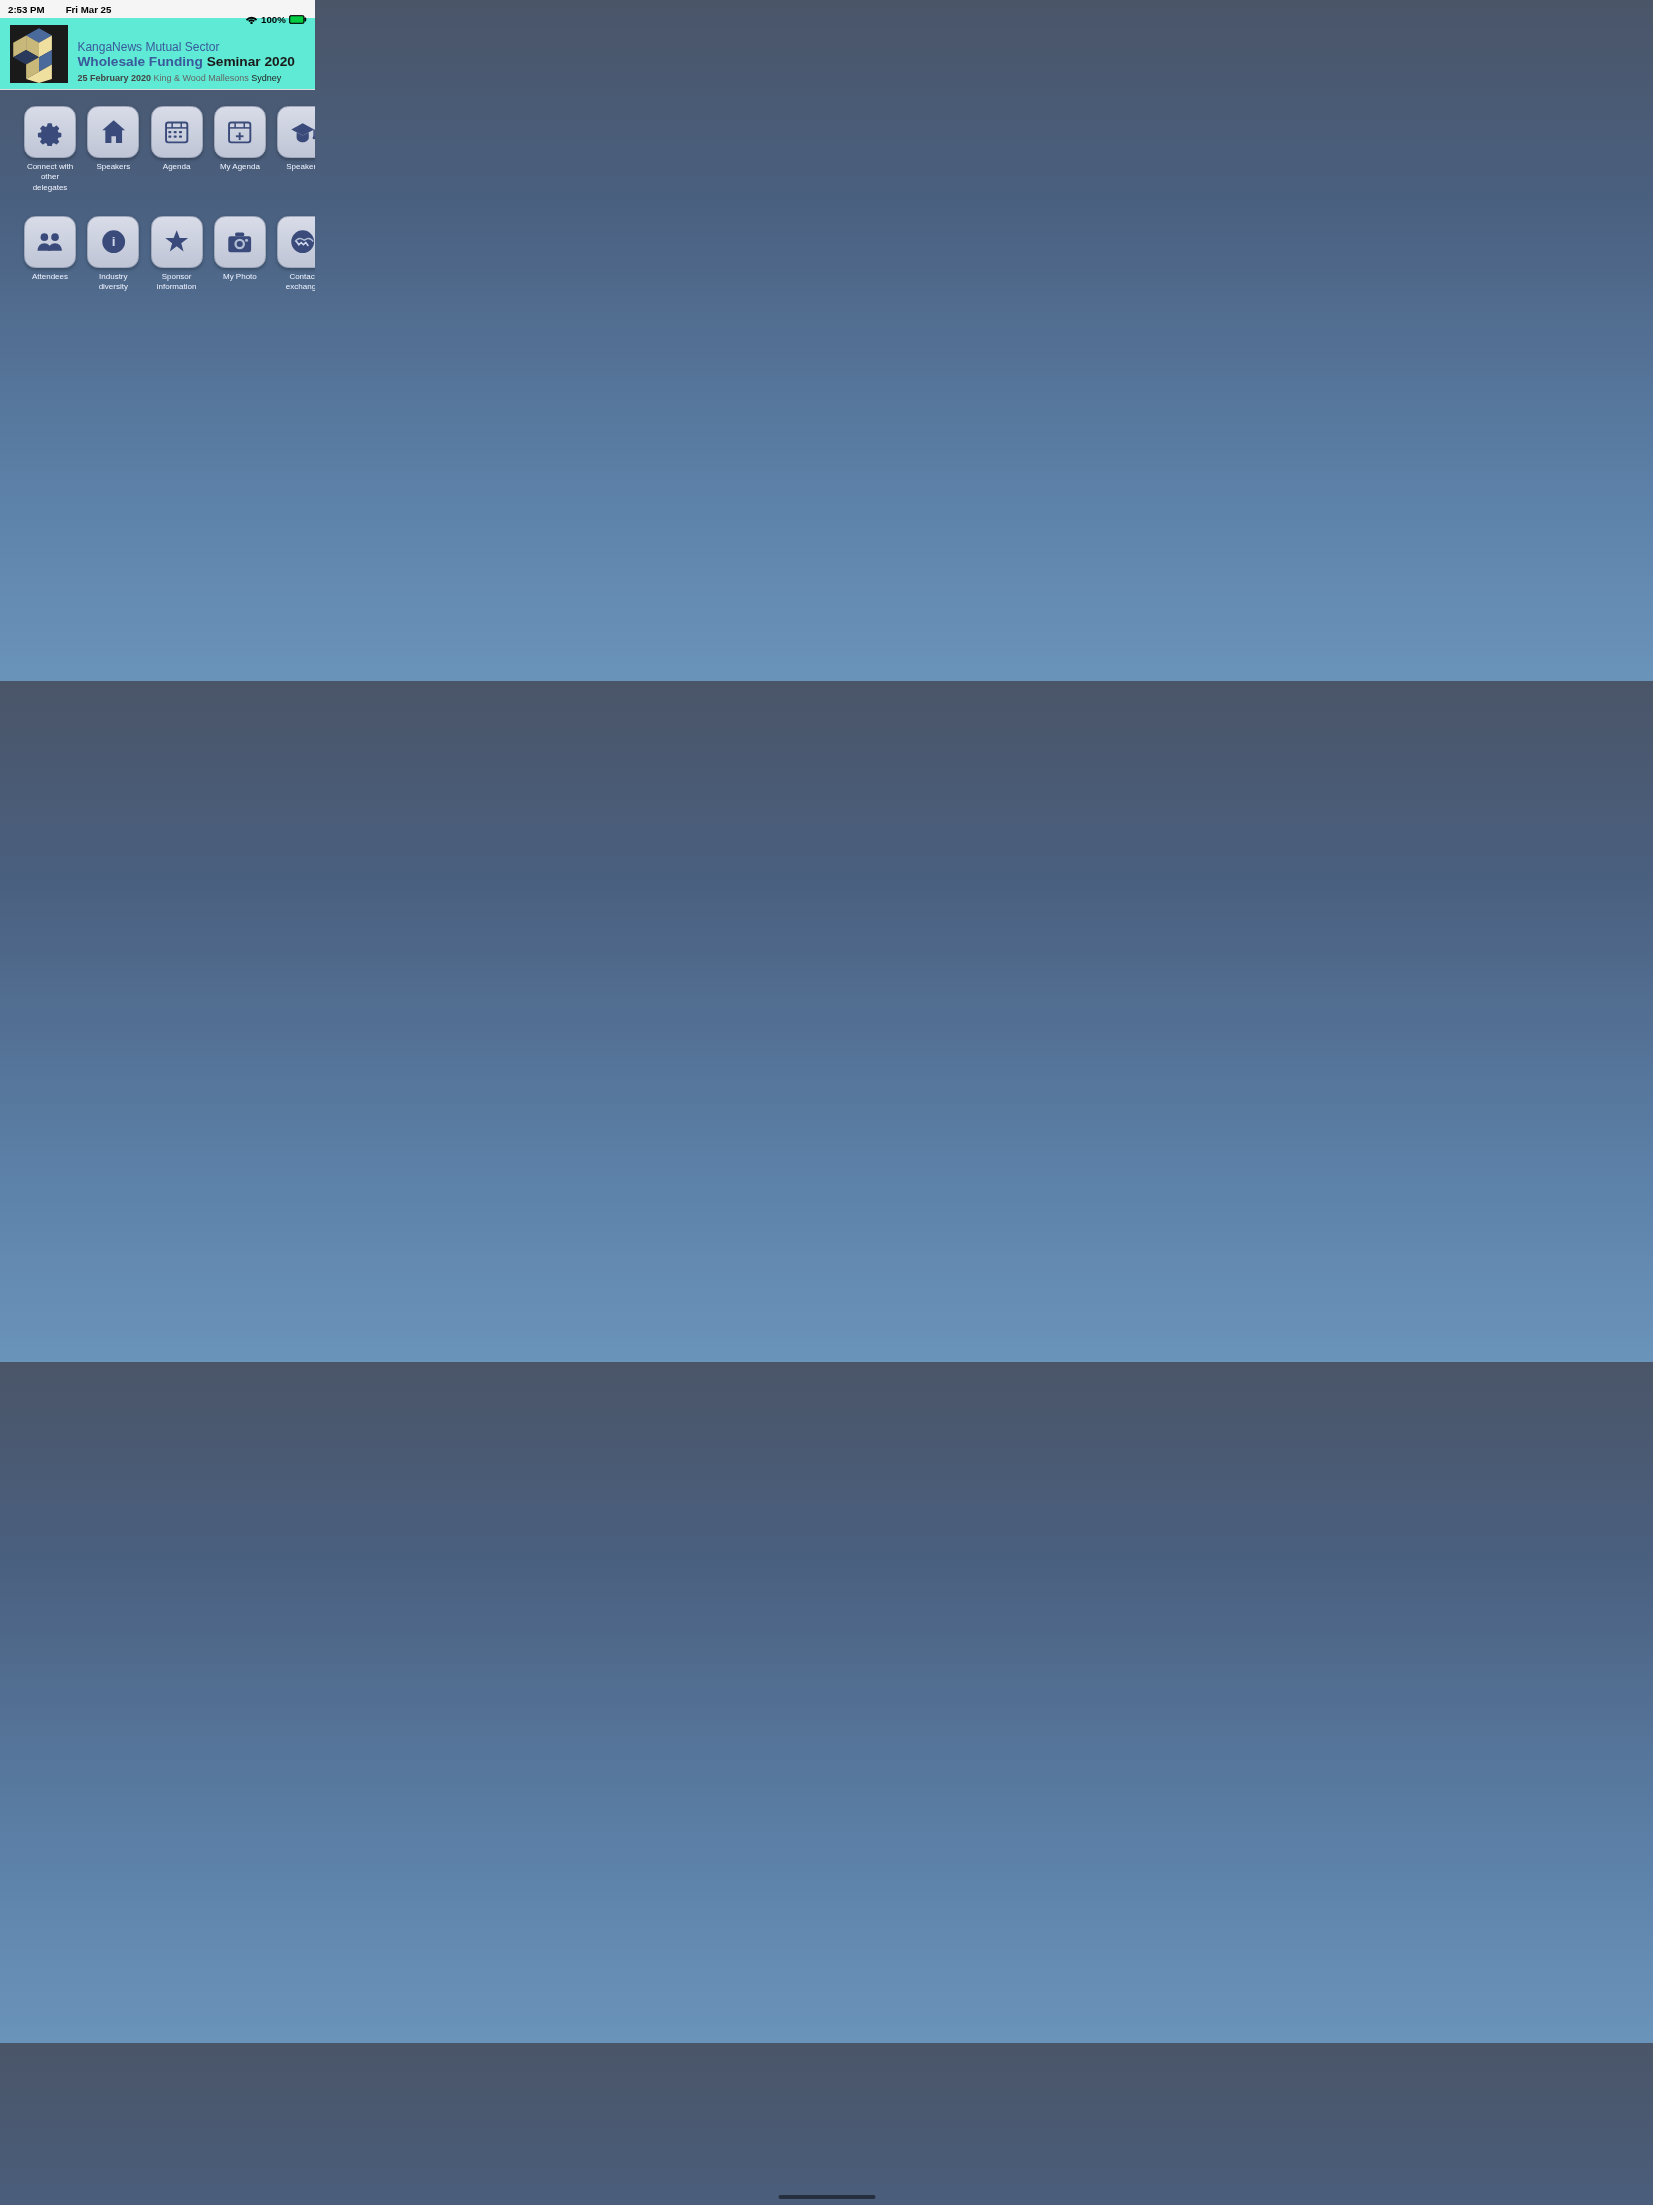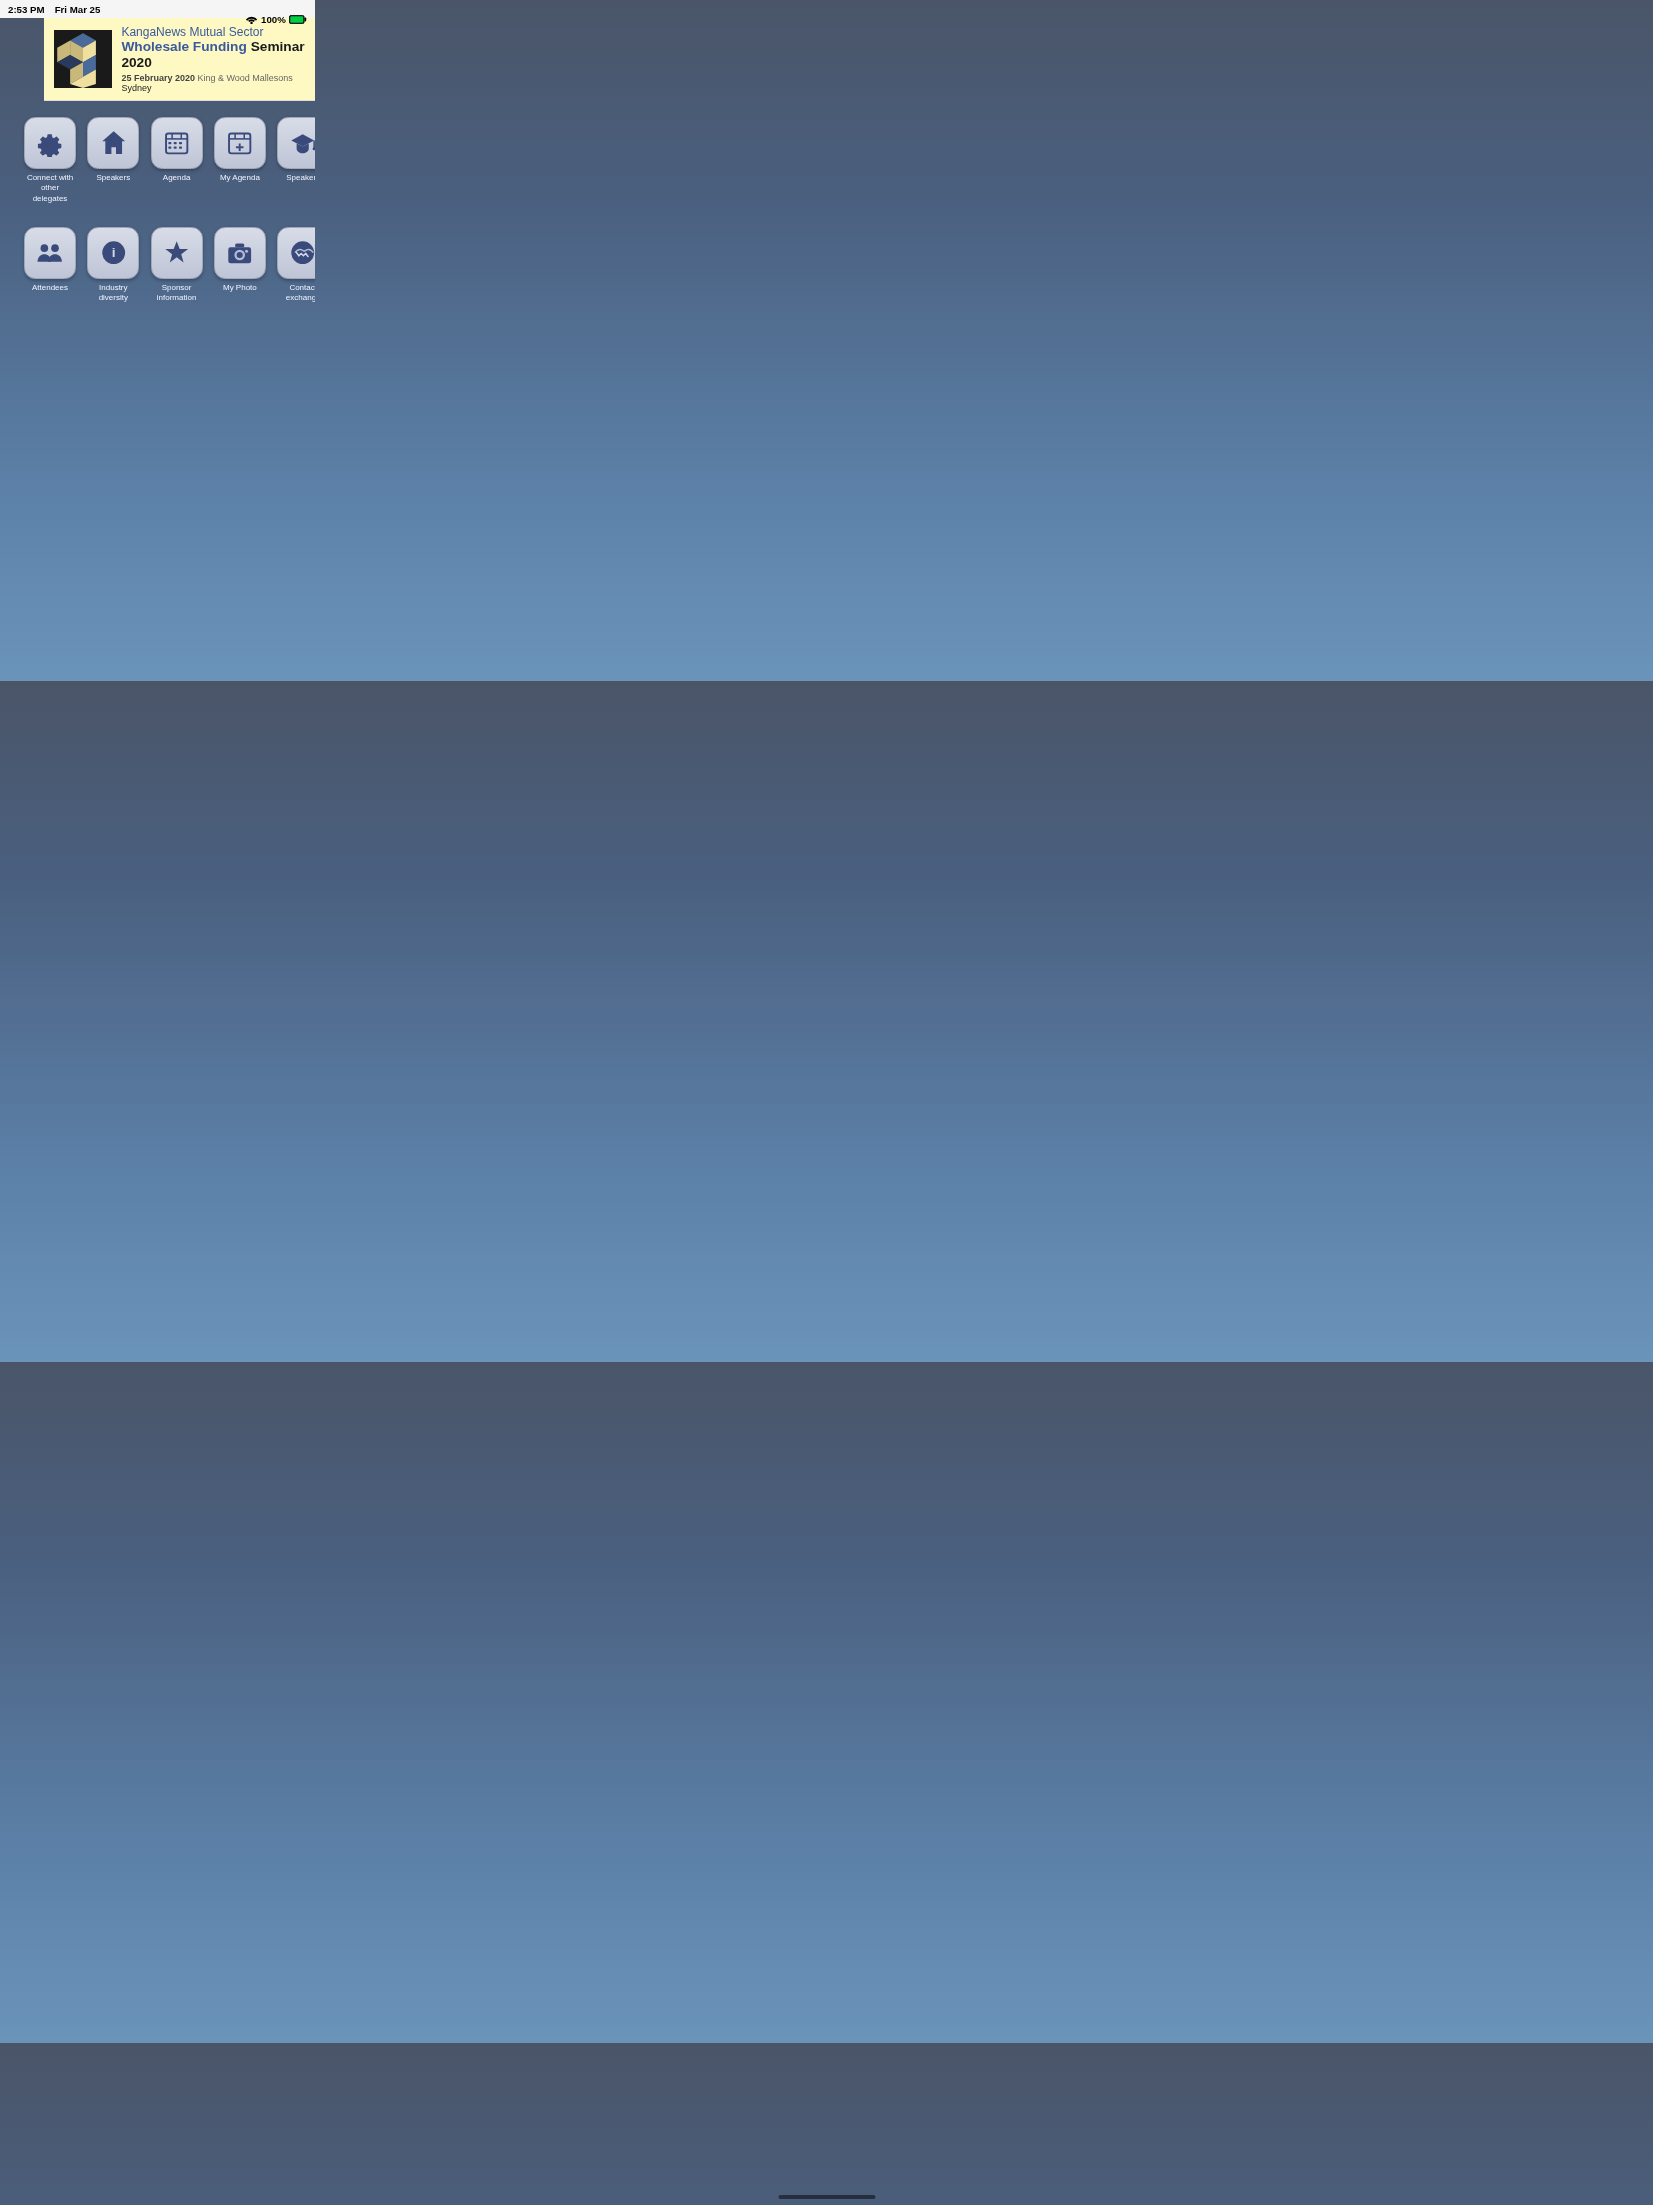--- a/index.html
+++ b/index.html
@@ -18,32 +18,31 @@
       background: #f5f5f5;
       height: 18px;
       display: flex;
       align-items: center;
       justify-content: space-between;
       padding: 0 8px;
       font-size: 9.7px;
       font-weight: 600;
       color: #000;
     }
-    .status-left { display: flex; gap: 10px; align-items: center; }
+    .status-left { display: flex; gap: 21px; align-items: center; }
     .status-right { display: flex; gap: 3.2px; align-items: center; margin-top: 20px; }
 
     
     .header {
-      background: #fef9c3;
-      display: flex;
-      align-items: center;
+      background: #5eead4;
+      display: flex;
+      align-items: flex-end;
       padding: 6.5px 9.7px;
       border-bottom: 0.8px solid #ddd;
       min-height: 65px;
-      margin-left: 44px;
     }
     .header-logo {
       width: 58px;
       height: 58px;
       flex-shrink: 0;
       margin-right: 9.7px;
       overflow: hidden;
     }
     .header-logo svg {
       width: 100%;

